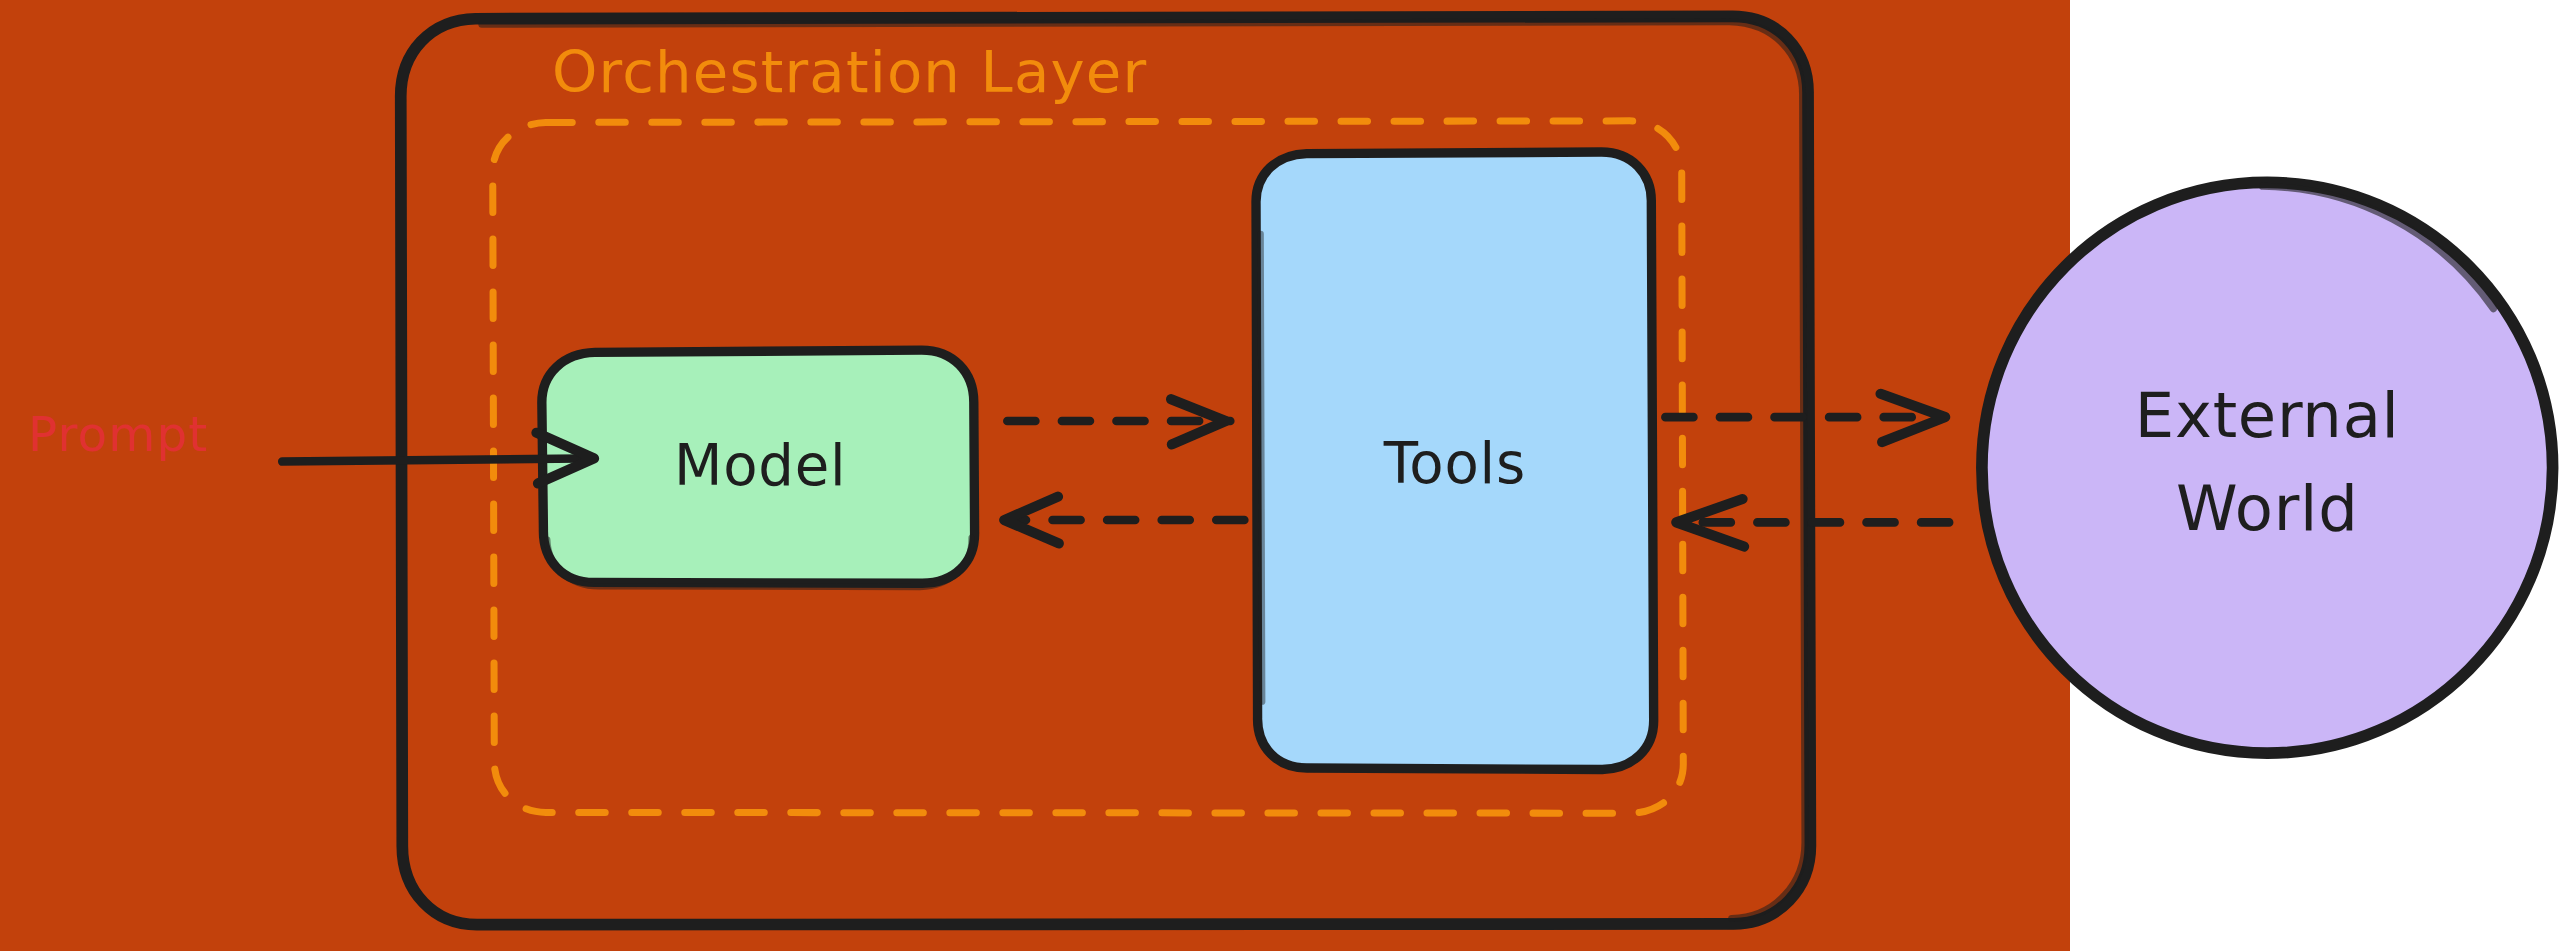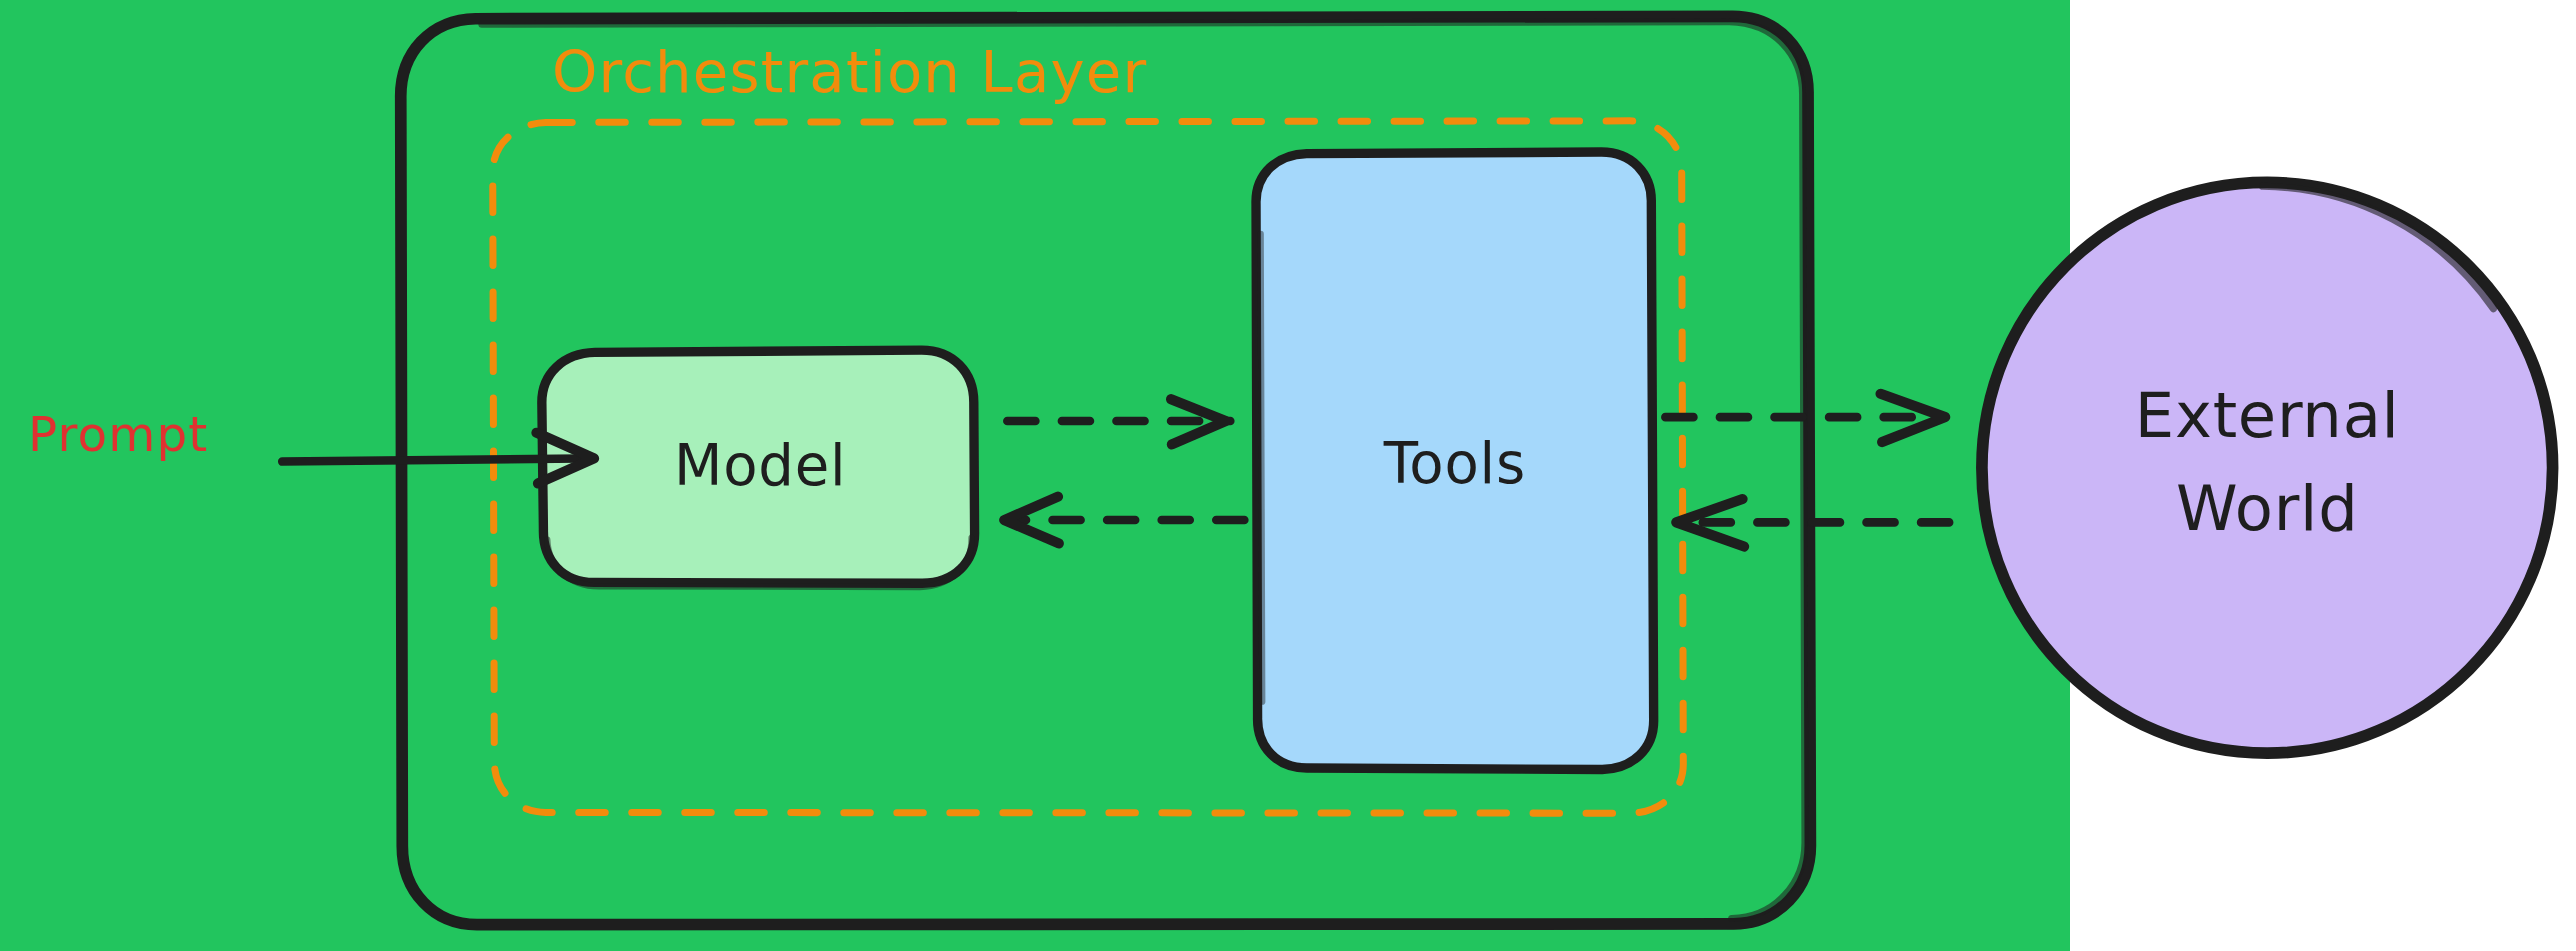--- a/index.html
+++ b/index.html
@@ -11,21 +11,21 @@
   body {
     width: 2576px;
     height: 952px;
     overflow: hidden;
     font-family: "DejaVu Sans", sans-serif;
   }
   #diagram-root {
     position: relative;
     width: 2070px;
     height: 952px;
-    background: #22c55e;
+    background: #c2410c;
   }
   svg#scene {
     display: block;
     width: 2576px;
     height: 952px;
   }
   .sketch-stroke {
     fill: none;
     stroke: #1e1e1e;
     stroke-linecap: round;

